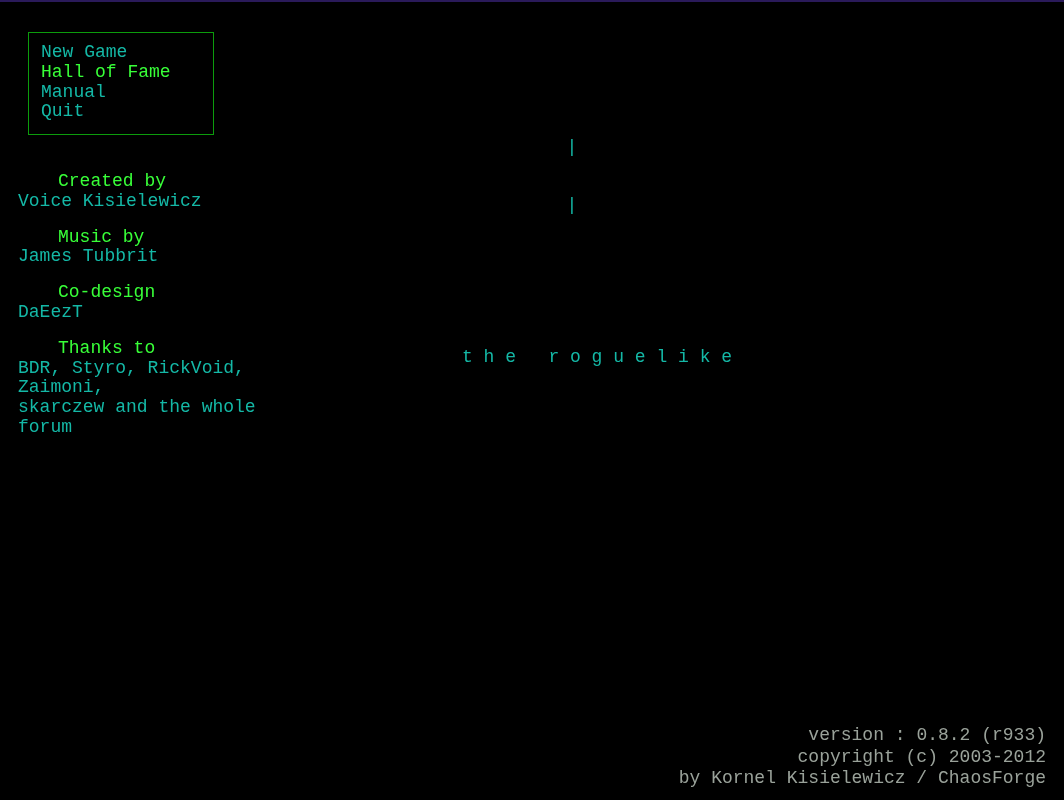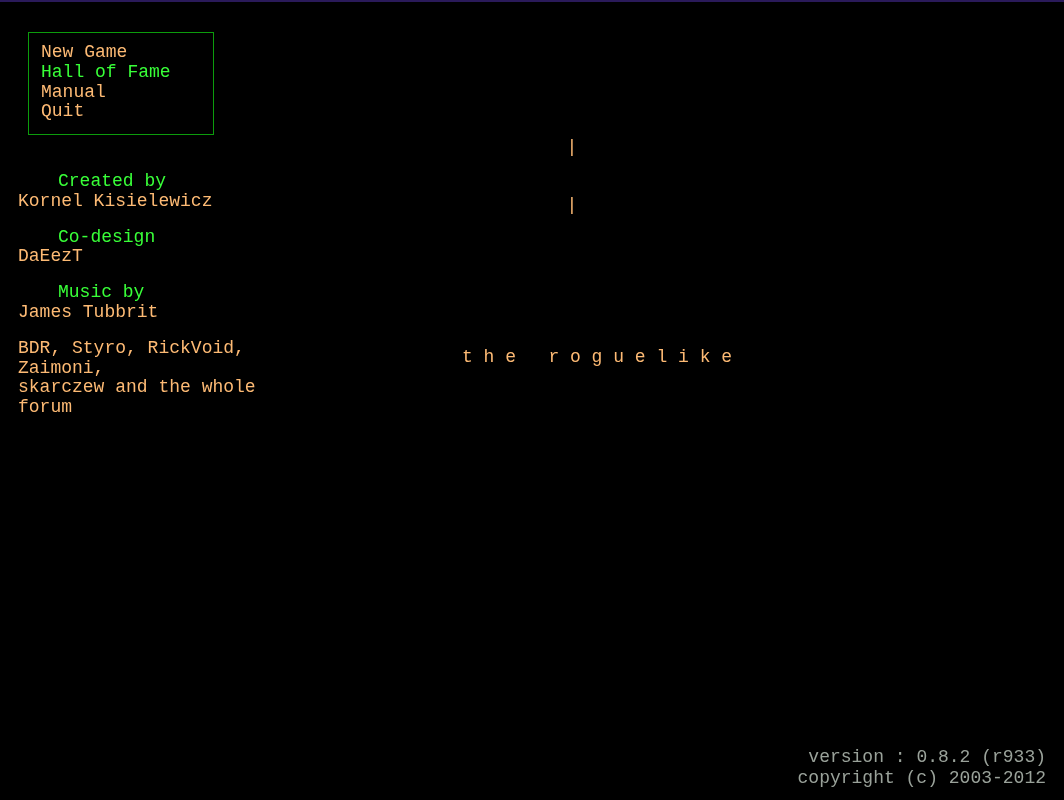--- a/index.html
+++ b/index.html
@@ -9,21 +9,21 @@
     background: #000;
     font-family: "Courier New", monospace;
     font-size: 18px;
     line-height: 1.1;
     color: #1ef01e;
     overflow: hidden;
     position: relative;
     border-top: 2px solid #2a1a5a;
   }
   .bright { color: #38ff38; font-family: Liberation Mono, monospace; }
-  .dim    { color: #fdba74; }
+  .dim    { color: #14b8a6; }
   .gray   { color: #9aa29a; }
 
   .menu-box {
     position: absolute;
     top: 30px;
     left: 28px;
     width: 186px;
     border: 1px solid #0c9c0c;
     padding: 10px 12px 12px 12px;
   }
@@ -63,39 +63,41 @@
 <div class="menu-box">
   <div class="dim">New Game</div>
   <div class="bright">Hall of Fame</div>
   <div class="dim">Manual</div>
   <div class="dim">Quit</div>
 </div>
 
 <div class="credits">
   <div class="block">
     <span class="label bright">Created by</span>
-    <span class="value dim">Kornel Kisielewicz</span>
+    <span class="value dim">Voice Kisielewicz</span>
+  </div>
+  <div class="block">
+    <span class="label bright">Music by</span>
+    <span class="value dim">James Tubbrit</span>
   </div>
   <div class="block">
     <span class="label bright">Co-design</span>
     <span class="value dim">DaEezT</span>
   </div>
   <div class="block">
-    <span class="label bright">Music by</span>
-    <span class="value dim">James Tubbrit</span>
-  </div>
-  <div class="block">
+    <span class="label bright">Thanks to</span>
     <span class="value dim">BDR, Styro, RickVoid, Zaimoni,</span>
     <span class="value dim">skarczew and the whole forum</span>
   </div>
 </div>
 
 <div class="title-art dim">
   <div>        |</div>
   <div>        |</div>
   <div style="height:54px"></div>
   <div style="margin-left:-18px">t h e   r o g u e l i k e</div>
 </div>
 
 <div class="footer gray">
   <div>version : 0.8.2 (r933)</div>
   <div>copyright (c) 2003-2012</div>
+  <div>by Kornel Kisielewicz / ChaosForge</div>
 </div>
 
 </body></html>

